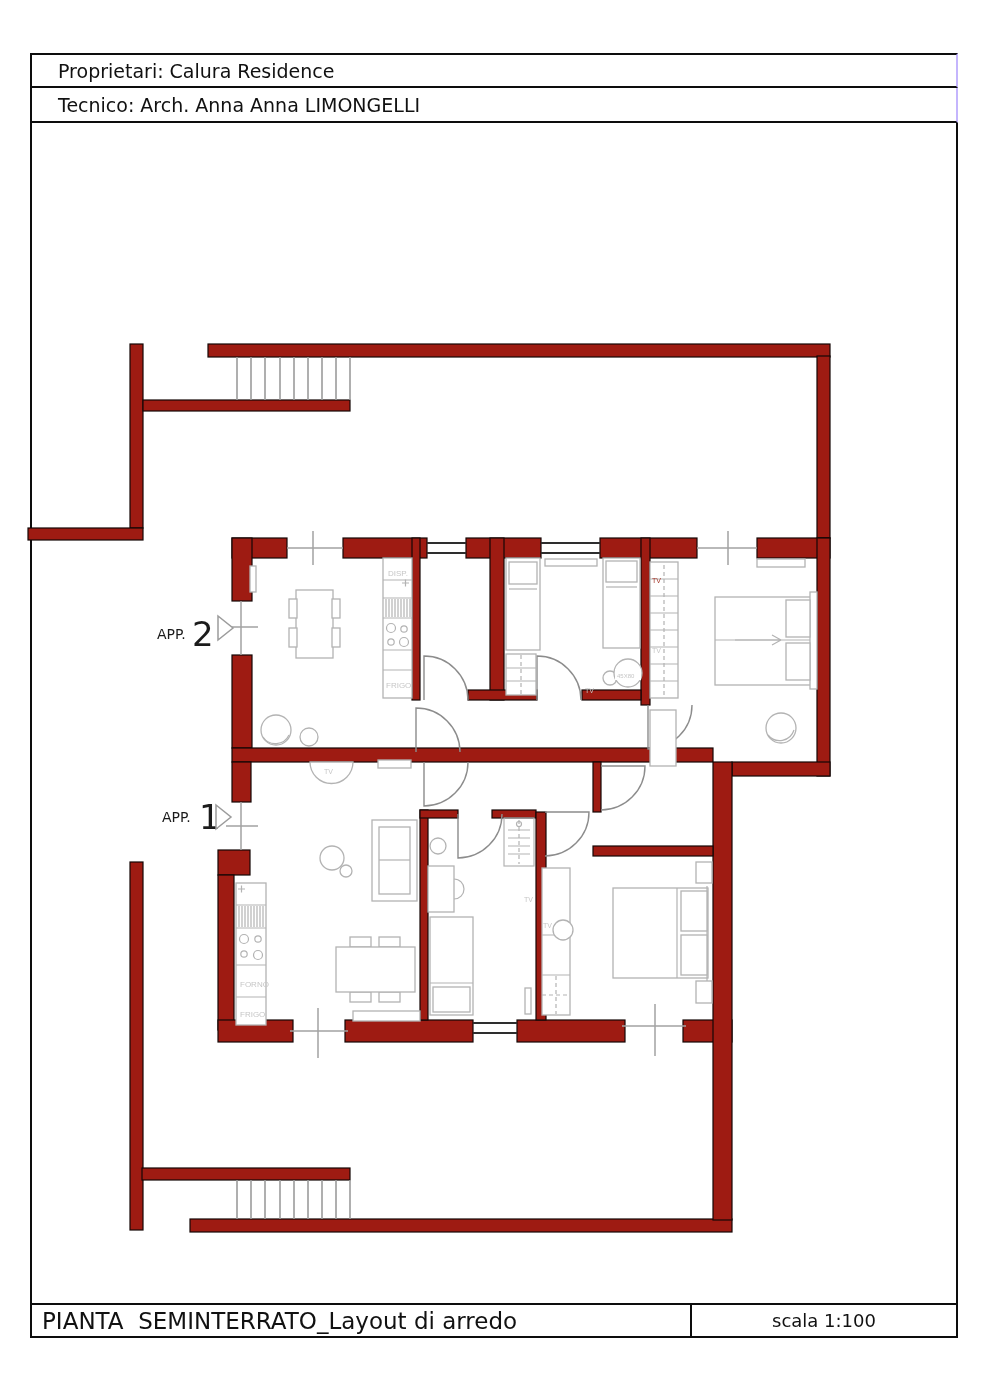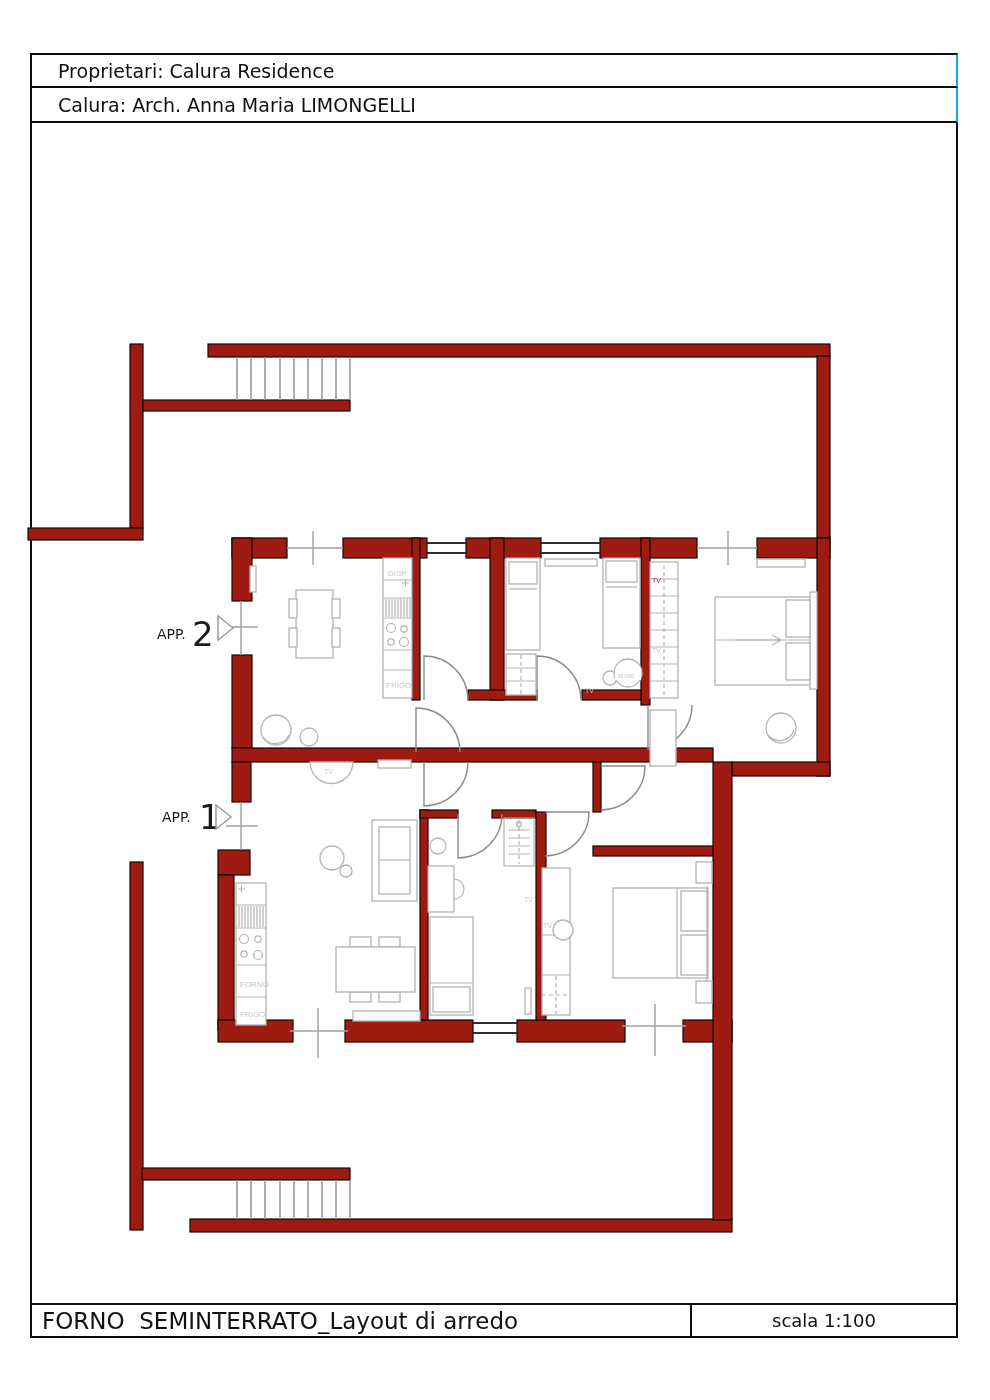--- a/index.html
+++ b/index.html
@@ -1,19 +1,19 @@
 <!DOCTYPE html>
 <html style="--wall-red: #9e1b12; --furniture-gray: #b3b3b3; --door-gray: #8c8c8c; --axis-gray: #a3a3a3; --label-gray: #c6c6c6; --tv-red: #a43528;"><head>
 <meta charset="utf-8">
 <style>
   html,body{margin:0;padding:0;background:#fff;}
   .sheet{position:relative;width:990px;height:1400px;background:#fff;overflow:hidden;
          font-family:"DejaVu Sans","Liberation Sans",sans-serif;color:#111;}
   .frame{position:absolute;left:30px;top:53px;width:928px;height:1285px;border:2px solid #0d0d0d;box-sizing:border-box;}
-  .hrow{position:absolute;left:30px;width:928px;height:35px;box-sizing:border-box;border-left:2px solid #0d0d0d;border-right:2px solid #0ea5e9;border-bottom:2px solid #0d0d0d;display:flex;align-items:center;padding-left:26px;font-size:19px;background:#fff;}
+  .hrow{position:absolute;left:30px;width:928px;height:35px;box-sizing:border-box;border-left:2px solid #0d0d0d;border-right:2px solid #c4b5fd;border-bottom:2px solid #0d0d0d;display:flex;align-items:center;padding-left:26px;font-size:19px;background:#fff;}
   .hrow1{top:53px;border-top:2px solid #0d0d0d;}
   .hrow2{top:88px;}
   .footer{position:absolute;left:30px;top:1303px;width:928px;height:35px;box-sizing:border-box;border:2px solid #0d0d0d;display:flex;background:#fff;}
   .footer .title{flex:1;display:flex;align-items:center;padding-left:10px;font-size:23px;white-space:pre;}
   .footer .scale{width:266px;box-sizing:border-box;border-left:2px solid #0d0d0d;display:flex;align-items:center;justify-content:center;font-size:18px;}
   svg.plan{position:absolute;left:0;top:0;}
   .wall{fill:var(--wall-red,#9e1b12);stroke:#150706;stroke-width:1.2;}
   .furn{fill:#fff;stroke:var(--furniture-gray,#b3b3b3);stroke-width:1.3;}
   .fln{fill:none;stroke:var(--furniture-gray,#b3b3b3);stroke-width:1.2;}
   .fdash{fill:none;stroke:var(--furniture-gray,#b3b3b3);stroke-width:1.2;stroke-dasharray:4 3;}
@@ -33,21 +33,21 @@
 <body>
 
 <div class="sheet">
 
   <div class="frame"></div>
 
   <div class="hrow hrow1">
     <span>Proprietari: Calura Residence</span>
   </div>
   <div class="hrow hrow2">
-    <span>Calura: Arch. Anna Maria LIMONGELLI</span>
+    <span>Tecnico: Arch. Anna Anna LIMONGELLI</span>
   </div>
 
   <svg class="plan" width="990" height="1400" viewBox="0 0 990 1400">
 
     <g>
       <rect class="wall" x="130" y="344" width="13" height="184"></rect>
       <rect class="wall" x="28" y="528" width="115" height="12"></rect>
       <rect class="wall" x="208" y="344" width="622" height="13"></rect>
       <rect class="wall" x="817" y="356" width="13" height="182"></rect>
       <rect class="wall" x="143" y="400" width="207" height="11"></rect>
@@ -290,17 +290,17 @@
       <polygon class="marker" points="218,616 218,640 233,628"></polygon>
     </g>
     <g>
       <text class="applbl" x="162" y="822">APP.</text>
       <text class="appnum" x="199" y="829">1</text>
       <polygon class="marker" points="216,805 216,829 231,817"></polygon>
     </g>
   </svg>
 
   <div class="footer">
-    <div class="title">FORNO  SEMINTERRATO_Layout di arredo</div>
+    <div class="title">PIANTA  SEMINTERRATO_Layout di arredo</div>
     <div class="scale">scala 1:100</div>
   </div>
 
 </div>
 
 </body></html>

